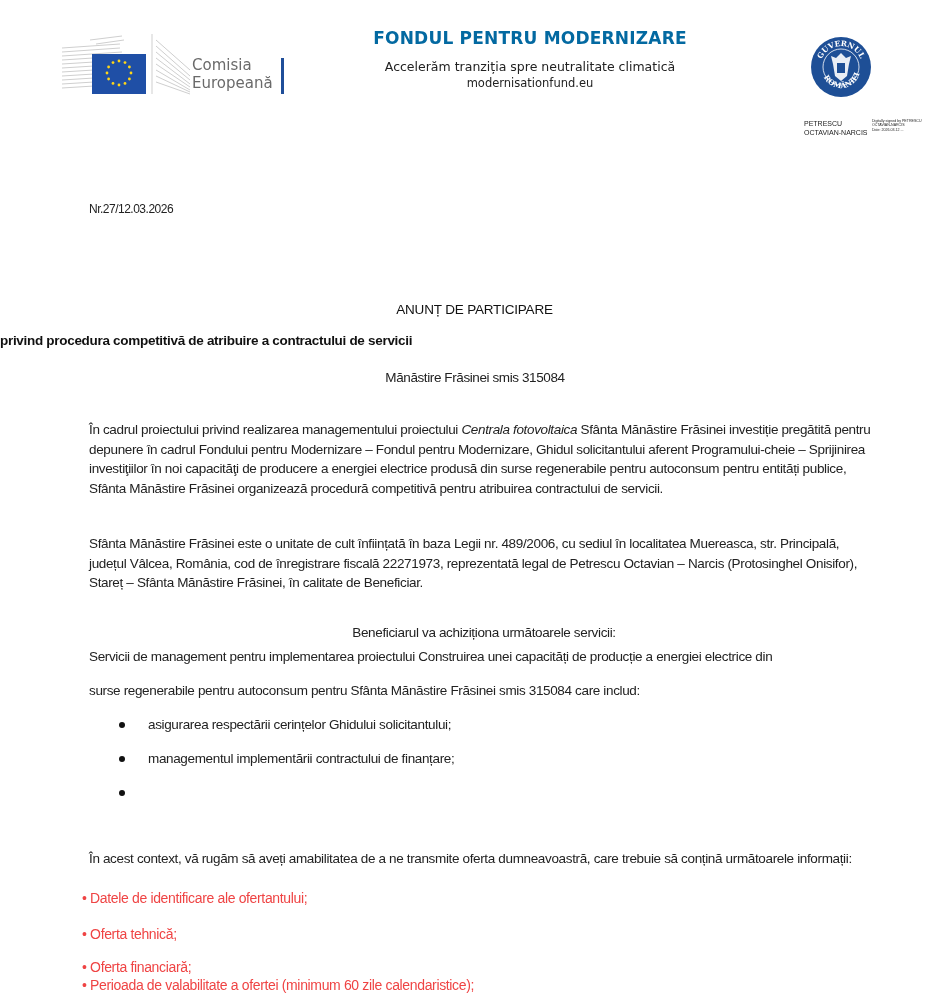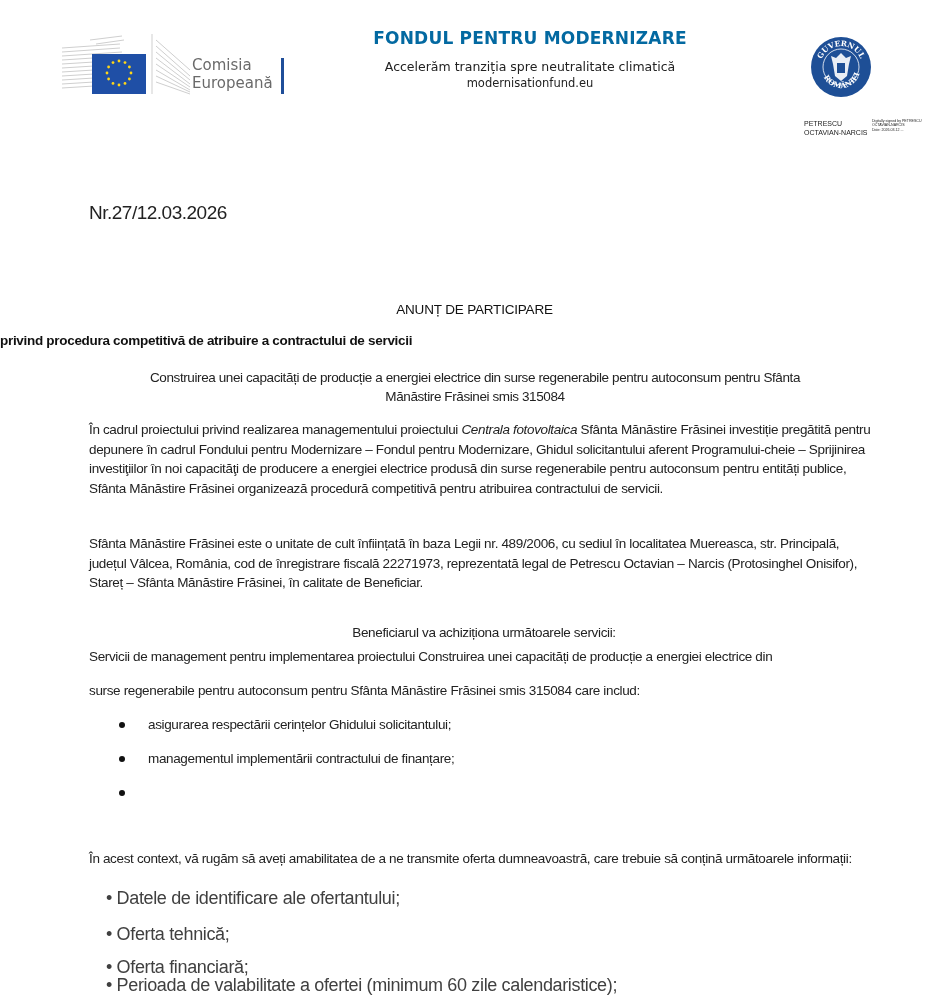--- a/index.html
+++ b/index.html
@@ -17,38 +17,38 @@
   .fund-url { left: 360px; top: 76px; width: 340px; text-align: center; font-family: "DejaVu Sans", sans-serif; font-size: 11.5px; color: #222; }
 
   
   .gov-logo { left: 810px; top: 36px; width: 62px; height: 62px; }
 
   
   .sig-name { left: 804px; top: 119px; font-size: 7px; line-height: 9px; color: #222; }
   .sig-meta { left: 872px; top: 119px; font-size: 3.6px; line-height: 4.3px; color: #222; width: 75px; }
 
   
-  .doc-nr { left: 89px; top: 202px; font-size: 19px; color: #222; letter-spacing: -0.5px; }
+  .doc-nr { left: 89px; top: 202px; font-size: 12px; color: #222; letter-spacing: -0.5px; }
   .doc-title { left: 0; width: 949px; top: 302px; text-align: center; font-size: 13.5px; color: #111; letter-spacing: -0.2px; }
   .doc-subtitle { left: 0; width: 949px; top: 333px; text-align: left; font-size: 13.5px; font-weight: bold; color: #111; letter-spacing: -0.3px; }
   .doc-object { left: 90px; width: 770px; top: 368px; text-align: center; font-size: 13.5px; line-height: 19px; color: #222; letter-spacing: -0.4px; }
 
   .para { left: 89px; width: 790px; font-size: 13.5px; line-height: 19.5px; color: #222; letter-spacing: -0.35px; }
   .p1 { top: 420px; }
   .p2 { top: 534px; }
   .p3 { top: 623px; text-align: center; }
   .p4 { top: 647px; }
   .p5 { top: 681px; }
 
   .bullets { left: 89px; top: 715px; width: 700px; margin: 0; padding: 0; list-style: none; }
   .bullets li { position: relative; height: 34px; font-size: 13.5px; line-height: 19px; color: #222; padding-left: 59px; letter-spacing: -0.35px; }
   .bullets li .dot { position: absolute; left: 30px; top: 7px; width: 6px; height: 6px; border-radius: 50%; background: #111; }
 
   .p6 { top: 849px; width: 790px; }
-  .req { left: 106px; font-size: 18px; line-height: 19px; color: #404040; letter-spacing: -0.35px; }
+  .req { left: 82px; font-size: 14px; line-height: 19px; color: #ef4444; letter-spacing: -0.35px; }
   .r1 { top: 889px; }
   .r2 { top: 925px; }
   .r3 { top: 958px; }
   .r4 { top: 976px; }
 </style>
 </head>
 <body>
 
 <div class="abs ec-logo">
   <svg width="130" height="62" style="position:absolute;left:0;top:0">
@@ -124,21 +124,20 @@
 <div class="abs sig-meta">
   <div>Digitally signed by PETRESCU</div>
   <div>OCTAVIAN-NARCIS</div>
   <div>Date: 2026.03.12 ...</div>
 </div>
 
 <div class="abs doc-nr">Nr.27/12.03.2026</div>
 <div class="abs doc-title">ANUNȚ DE PARTICIPARE</div>
 <div class="abs doc-subtitle">privind procedura competitivă de atribuire a contractului de servicii</div>
 <div class="abs doc-object">
-  <div>Construirea unei capacități de producție a energiei electrice din surse regenerabile pentru autoconsum pentru Sfânta</div>
   <div>Mănăstire Frăsinei smis 315084</div>
 </div>
 
 <div class="abs para p1"><span>În cadrul proiectului privind realizarea managementului proiectului </span><i>Centrala fotovoltaica</i><span> Sfânta Mănăstire Frăsinei investiție pregătită pentru depunere în cadrul Fondului pentru Modernizare – Fondul pentru Modernizare, Ghidul solicitantului aferent Programului-cheie – Sprijinirea investiţiilor în noi capacităţi de producere a energiei electrice produsă din surse regenerabile pentru autoconsum pentru entități publice, Sfânta Mănăstire Frăsinei organizează procedură competitivă pentru atribuirea contractului de servicii.</span></div>
 
 <div class="abs para p2">Sfânta Mănăstire Frăsinei este o unitate de cult înființată în baza Legii nr. 489/2006, cu sediul în localitatea Muereasca, str. Principală, județul Vâlcea, România, cod de înregistrare fiscală 22271973, reprezentată legal de Petrescu Octavian – Narcis (Protosinghel Onisifor), Stareț – Sfânta Mănăstire Frăsinei, în calitate de Beneficiar.</div>
 <div class="abs para p3">Beneficiarul va achiziționa următoarele servicii:</div>
 <div class="abs para p4">Servicii de management pentru implementarea proiectului Construirea unei capacități de producție a energiei electrice din</div>
 <div class="abs para p5">surse regenerabile pentru autoconsum pentru Sfânta Mănăstire Frăsinei smis 315084  care includ:</div>
 

